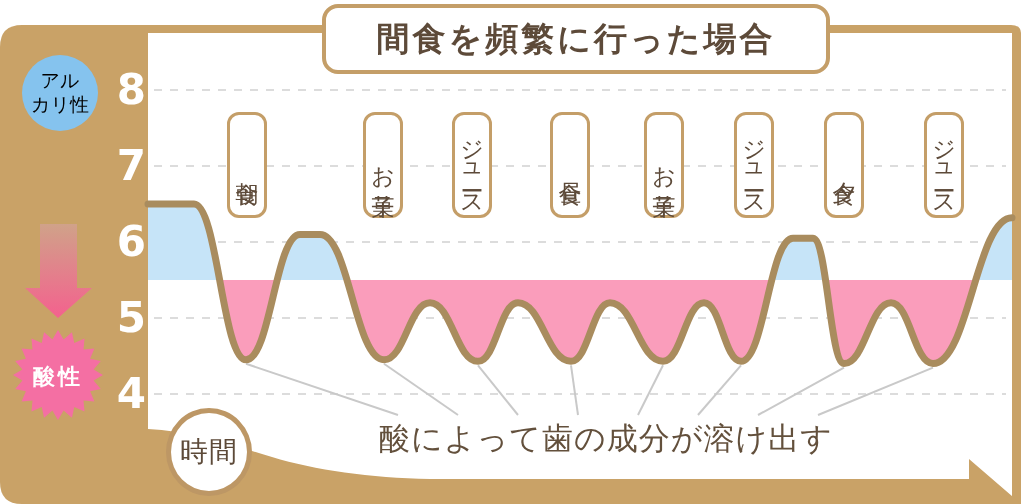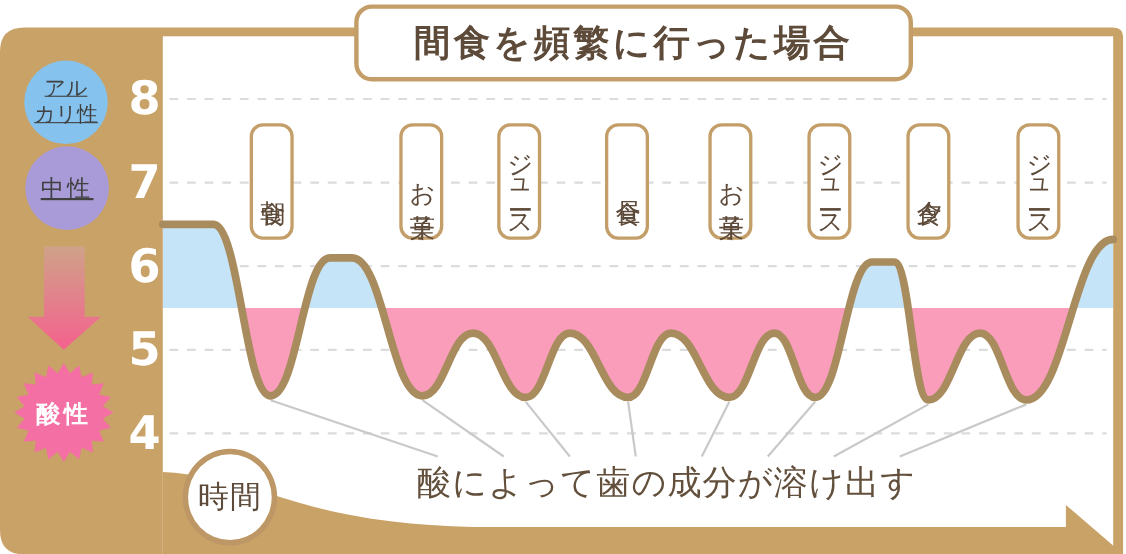--- a/index.html
+++ b/index.html
@@ -16,21 +16,21 @@
     font-size:33px;letter-spacing:3px;color:#5d4a39;font-weight:700;
   }
   .ph-circle{
     left:98px;top:0px;width:57px;height:56px;border-radius:50%;
     background:#ffffff;border:5px solid #c9a267;
     display:flex;align-items:center;justify-content:center;
     font-size:27px;color:#5d4a39;
   }
   .legend-circle{
     border-radius:50%;display:flex;align-items:center;justify-content:center;
-    color:#404040;text-align:center;text-decoration:underline;
+    color:#000000;text-align:center;
   }
   .alkaline{left:22px;top:55px;width:76px;height:76px;background:#85c3ee;font-size:19px;line-height:1.25;}
   .neutral{left:23px;top:133px;width:76px;height:76px;background:#a99bd8;font-size:21px;letter-spacing:3px;}
   .acid-label{
     left:18px;top:362px;width:80px;text-align:center;
     color:#ffffff;font-size:22px;letter-spacing:3px;font-weight:bold;
   }
   .tick{
     left:94px;width:52px;height:50px;text-align:right;
     color:#ffffff;font-size:42px;font-weight:bold;line-height:50px;
@@ -111,21 +111,20 @@
 
   <div class="overlay title-box">間食を頻繁に行った場合</div>
 
 
   <div class="overlay legend-circle alkaline">
     <span>
       <span>アル</span><br>
       <span>カリ性</span>
     </span>
   </div>
-  <div class="overlay legend-circle neutral">中性</div>
   <div class="overlay acid-label">酸性</div>
 
   <div class="overlay tick" style="top:65px">8</div>
   <div class="overlay tick" style="top:141px">7</div>
   <div class="overlay tick" style="top:217px">6</div>
   <div class="overlay tick" style="top:293px">5</div>
   <div class="overlay tick" style="top:369px">4</div>
 
   <div class="overlay event-box" style="left:227px">
       <span>朝食</span>

